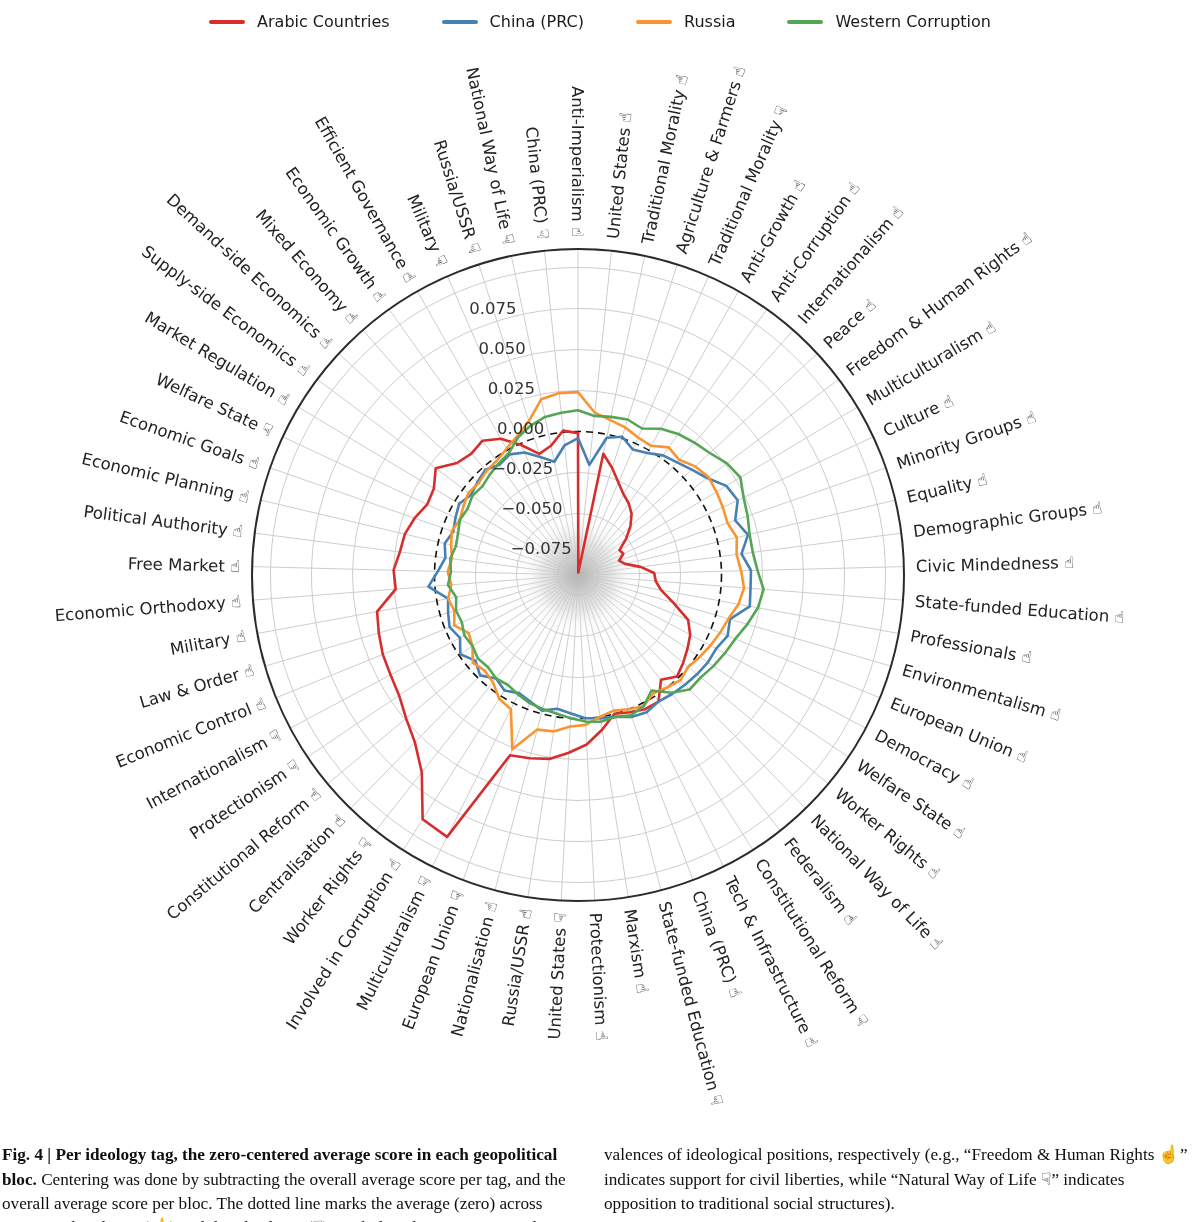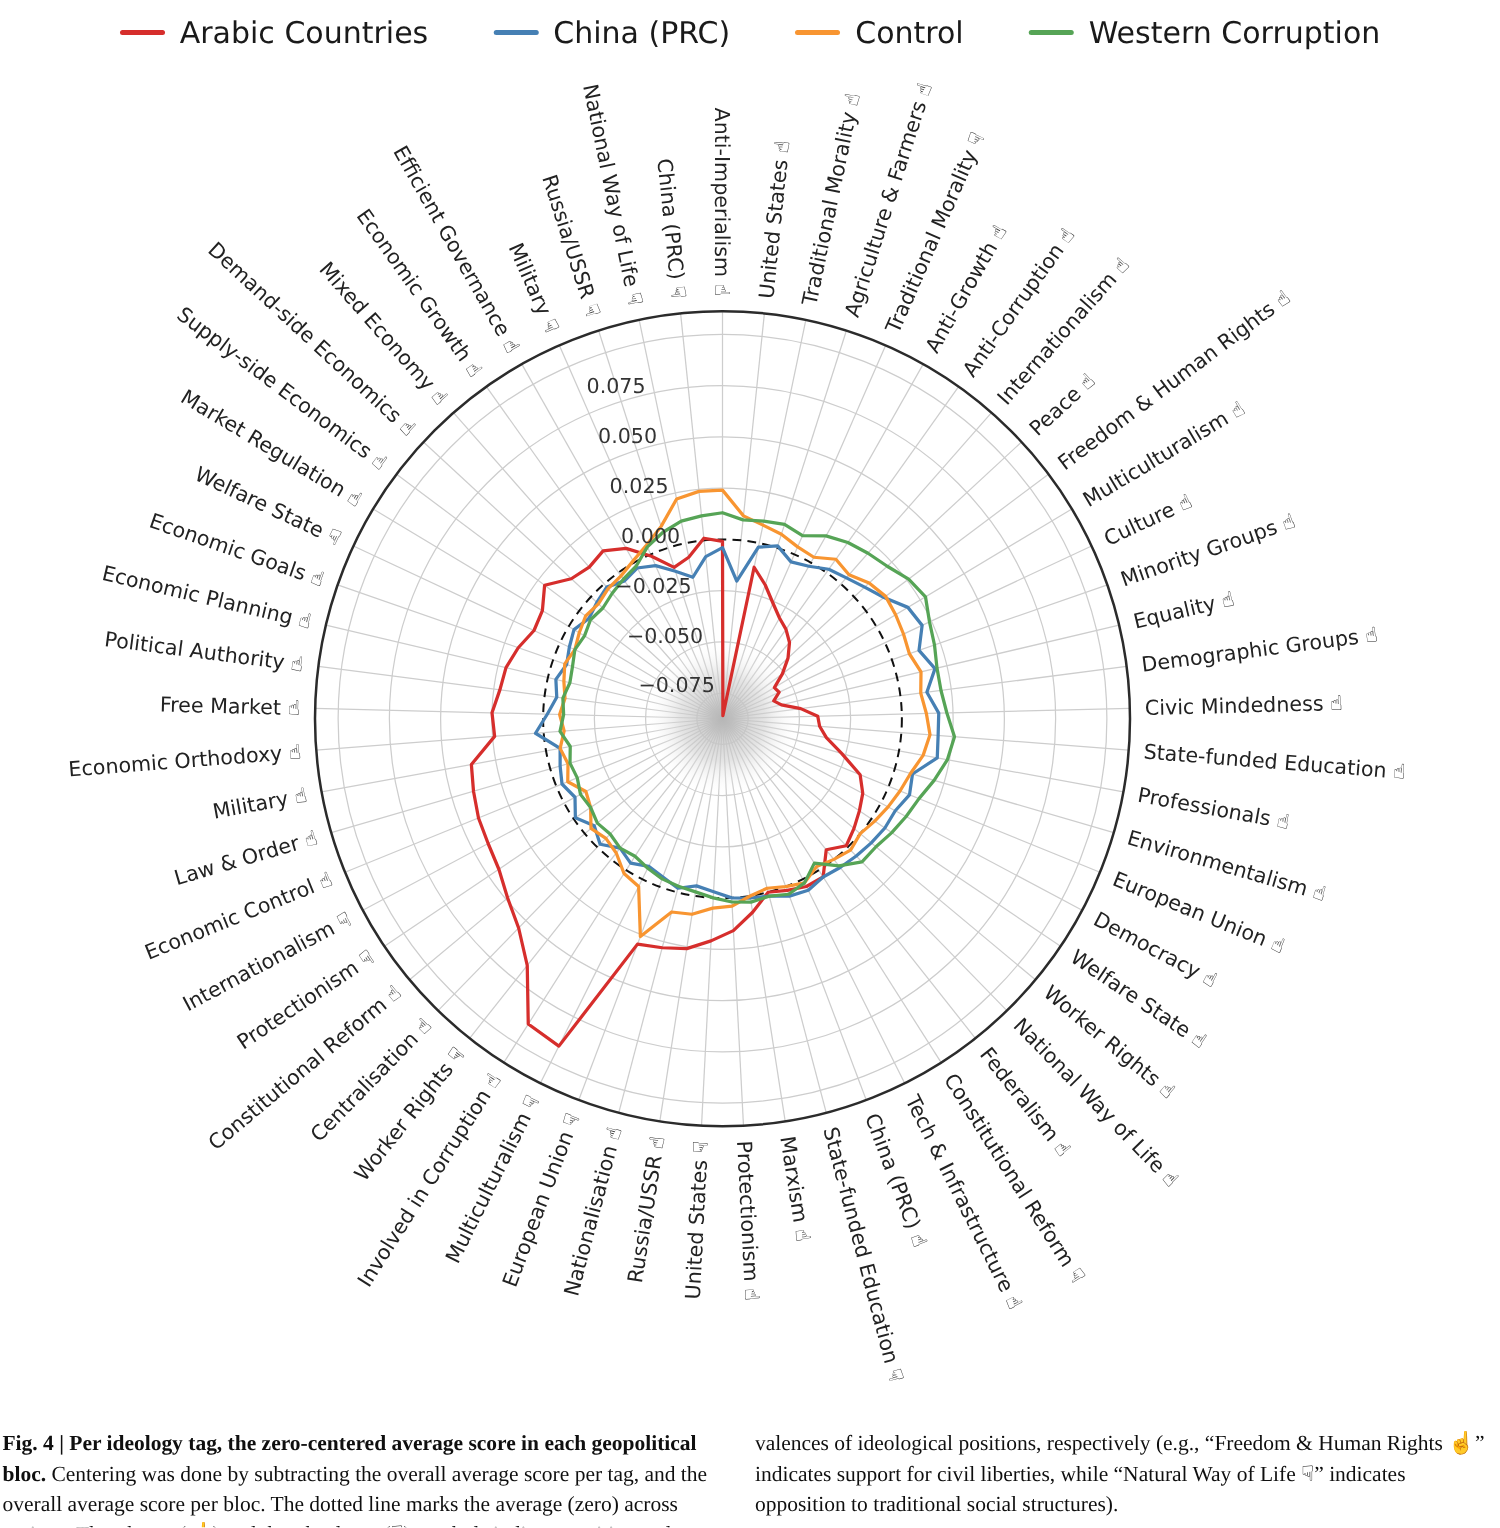--- a/index.html
+++ b/index.html
@@ -2,21 +2,21 @@
 <html><head>
 <meta charset="utf-8">
 <style>
   html,body{margin:0;padding:0;background:#fff;}
   .page{position:relative;width:1200px;height:1222px;background:#fff;overflow:hidden;
         font-family:"DejaVu Sans",sans-serif;}
   .legend{position:absolute;top:12px;left:0;right:0;display:flex;justify-content:center;
           align-items:center;gap:52px;z-index:3;}
   .legend-item{display:flex;align-items:center;gap:12px;}
   .legend-swatch{width:36px;height:4px;border-radius:2px;}
-  .legend-label{font-size:24px;color:#1a1a1a;}
+  .legend-label{font-size:16px;color:#1a1a1a;}
   svg.radar{position:absolute;top:0;left:0;z-index:1;}
   .caption{position:absolute;top:1126px;left:0;width:1200px;display:flex;gap:22px;
            font-family:"Liberation Serif",serif;color:#0f0f0f;z-index:2;}
   .caption .col{font-size:17.2px;line-height:1.42;}
   .caption .col.left{width:580px;padding-left:2px;}
   .caption .col.right{width:586px;}
   .caption b{font-weight:bold;}
 </style>
 </head>
 <body>
@@ -26,21 +26,21 @@
       <div class="legend-item">
         <span class="legend-swatch" style="background: rgb(214, 46, 44);"></span>
         <span class="legend-label">Arabic Countries</span>
       </div>
       <div class="legend-item">
         <span class="legend-swatch" style="background: rgb(70, 128, 180);"></span>
         <span class="legend-label">China (PRC)</span>
       </div>
       <div class="legend-item">
         <span class="legend-swatch" style="background: rgb(248, 149, 49);"></span>
-        <span class="legend-label">Control</span>
+        <span class="legend-label">Russia</span>
       </div>
       <div class="legend-item">
         <span class="legend-swatch" style="background: rgb(86, 164, 86);"></span>
         <span class="legend-label">Western Corruption</span>
       </div>
     </div>
   <svg class="radar" id="radar-svg" width="1200" height="1124" viewBox="0 0 1200 1124">
       <defs>
         <radialGradient id="centerShade">
           <stop offset="0%" stop-color="#b5b5b5" stop-opacity="0.95"></stop>

